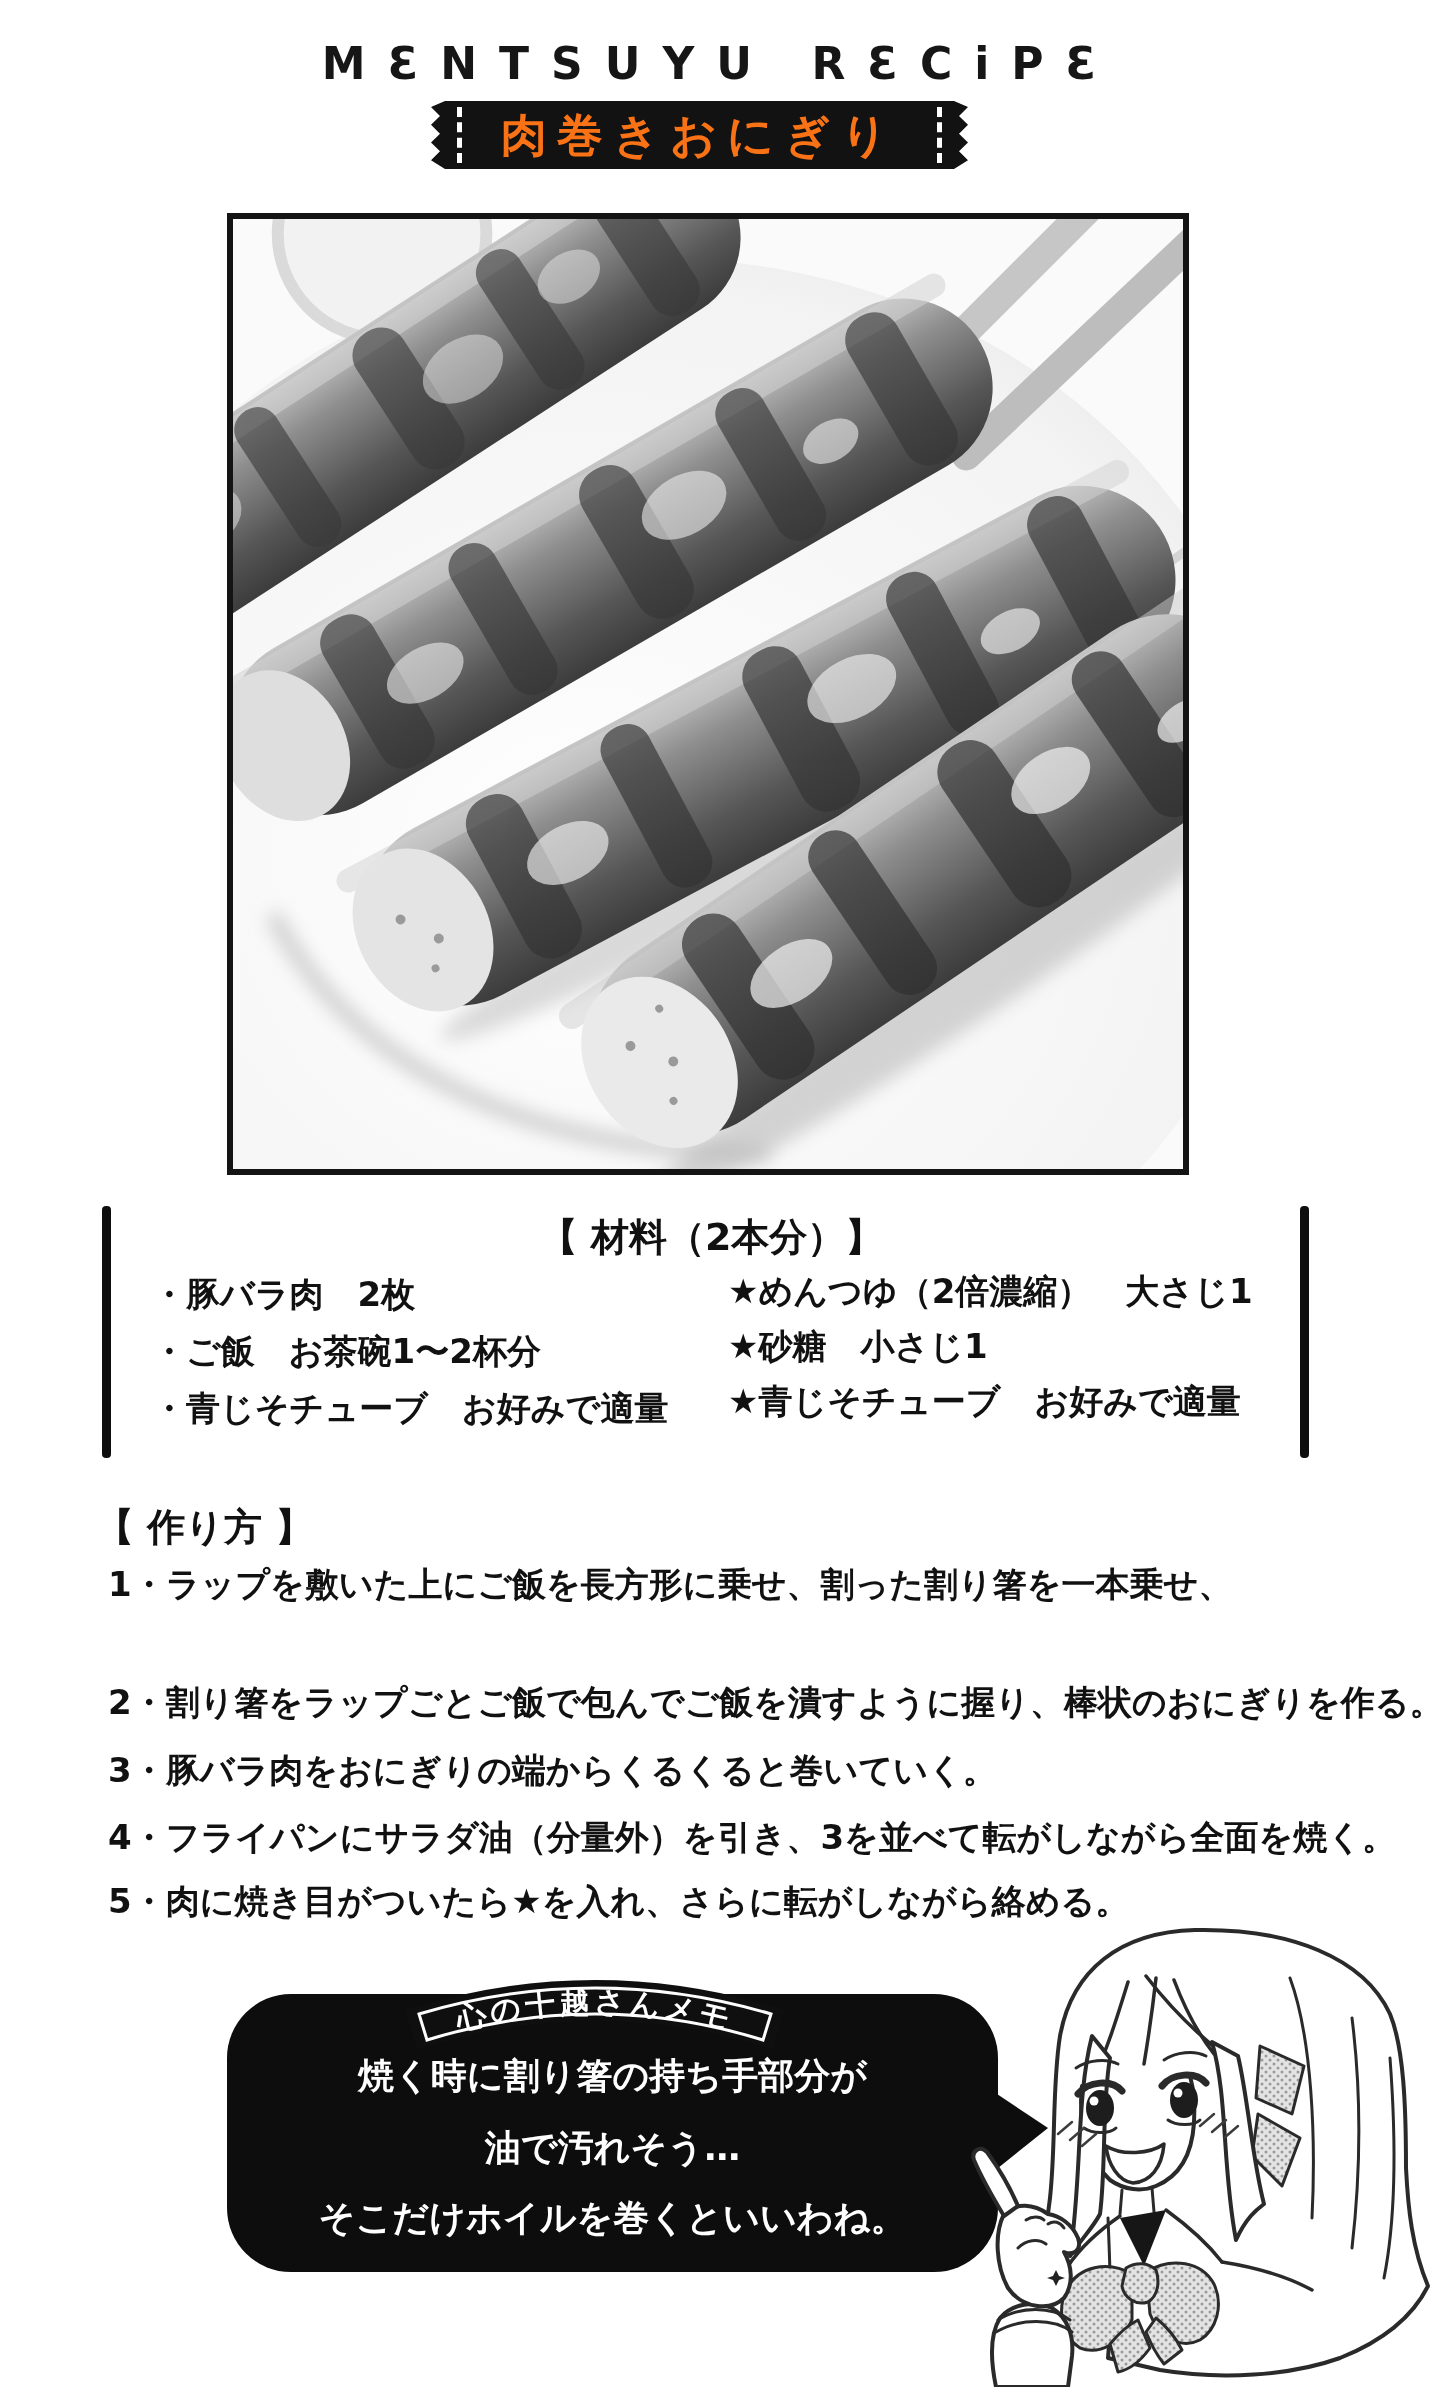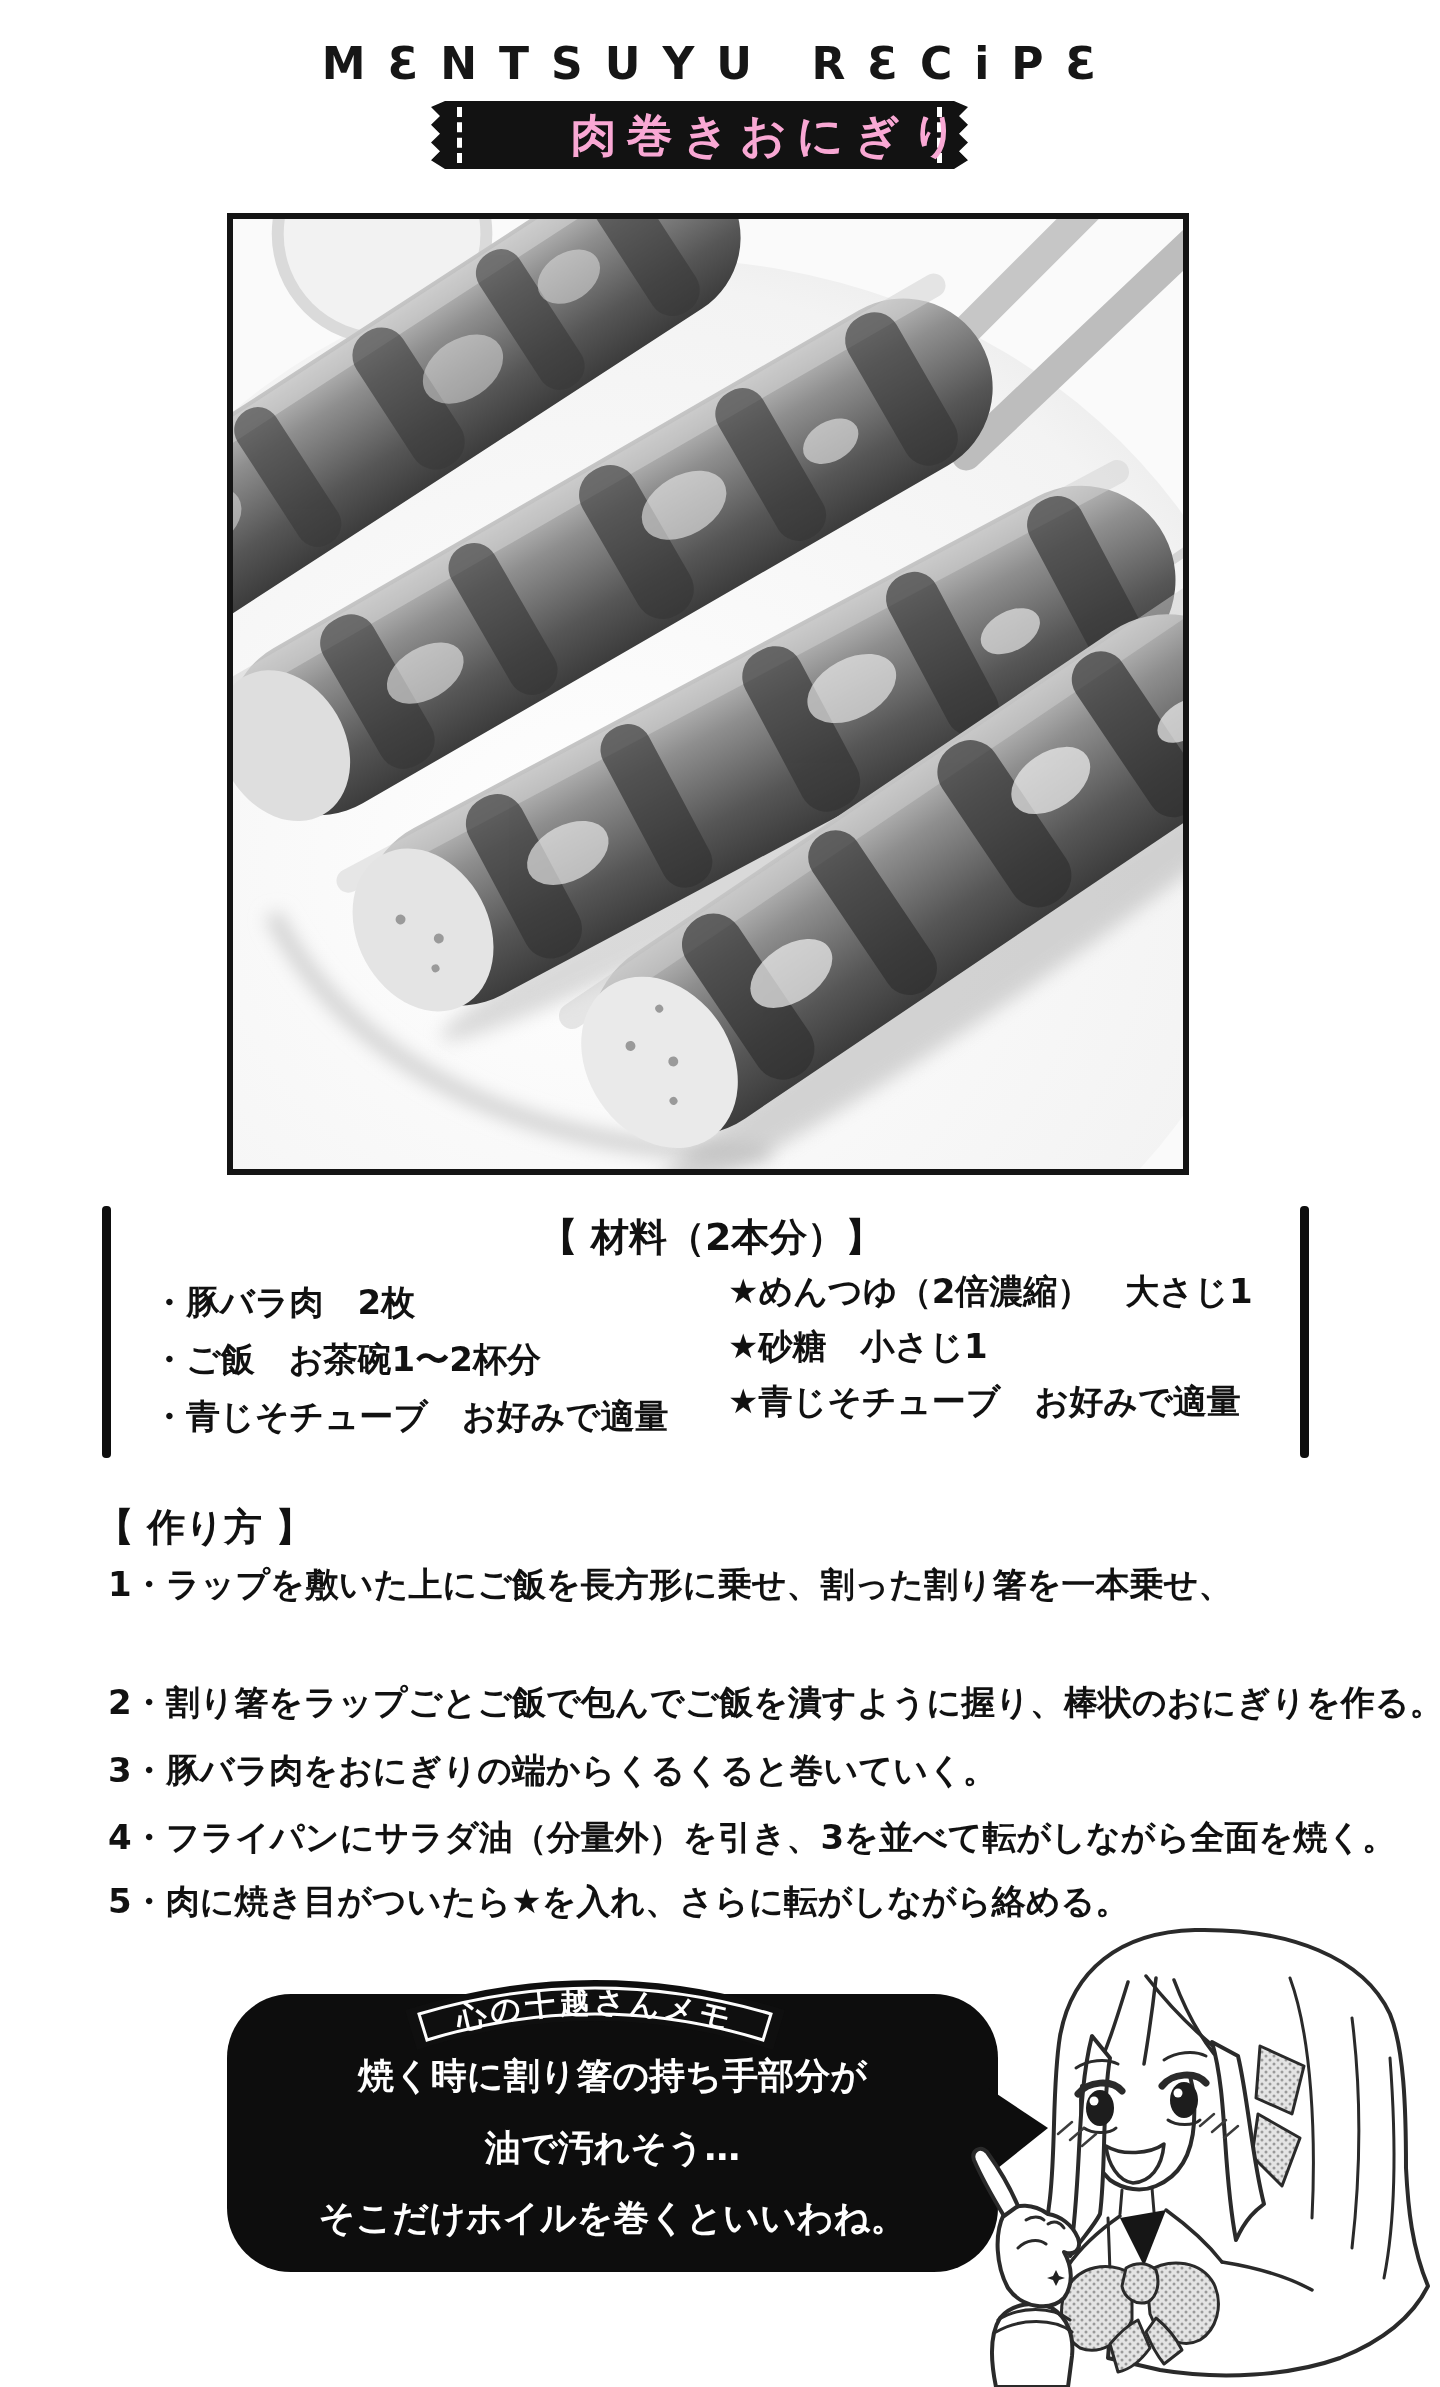--- a/index.html
+++ b/index.html
@@ -8,35 +8,35 @@
   .abs{position:absolute;}
 
   
   .logo{left:0;top:38px;width:1440px;text-align:center;font-size:44px;font-weight:800;
         letter-spacing:22px;color:#161616;}
   .ribbon{left:431px;top:101px;width:537px;height:68px;background:#121212;
           clip-path:polygon(14px 0,calc(100% - 14px) 0,100% 9%,calc(100% - 9px) 22%,100% 35%,
             calc(100% - 9px) 48%,100% 61%,calc(100% - 9px) 74%,100% 87%,calc(100% - 14px) 100%,
             14px 100%,0 87%,9px 74%,0 61%,9px 48%,0 35%,9px 22%,0 9%);}
   .ribbon-text{position:absolute;left:0;top:0;width:100%;height:68px;line-height:68px;
-          text-align:right;color:#f9a8d4;font-size:46px;font-weight:800;letter-spacing:10px;}
+          text-align:center;color:#f97316;font-size:46px;font-weight:800;letter-spacing:10px;}
   .stitch{position:absolute;top:6px;height:56px;width:0;border-left:5px dashed #fff;}
   .stitch.l{left:26px;}  .stitch.r{right:26px;}
 
   
   .photo{left:227px;top:213px;width:962px;height:962px;border:6px solid #141414;
          box-sizing:border-box;background:#f7f7f7;}
   .photo svg{display:block;width:100%;height:100%;}
 
   
   .vbar{width:9px;height:252px;background:#0e0e0e;border-radius:4px;top:1206px;}
   .vbar.l{left:102px;} .vbar.r{left:1300px;}
   .ing-head{left:0;top:1212px;width:1423px;text-align:center;font-size:38px;font-weight:800;}
   .ing-col{font-size:34px;font-weight:600;line-height:57px;white-space:nowrap;}
-  .ing-col.left{left:152px;top:1266px;margin-top:8px;}
+  .ing-col.left{left:152px;top:1266px;}
   .ing-col.right{left:728px;top:1264px;line-height:55px;}
 
   
   .steps-head{left:96px;top:1502px;font-size:38px;font-weight:800;text-align:right;}
   .step{left:108px;font-size:34px;font-weight:600;white-space:nowrap;}
   .step.cont{left:163px;}
 
   
   .bubble{left:227px;top:1994px;width:771px;height:278px;background:#0d0d0d;border-radius:64px;}
   .memo-line{position:absolute;left:0;width:100%;text-align:center;color:#fff;

